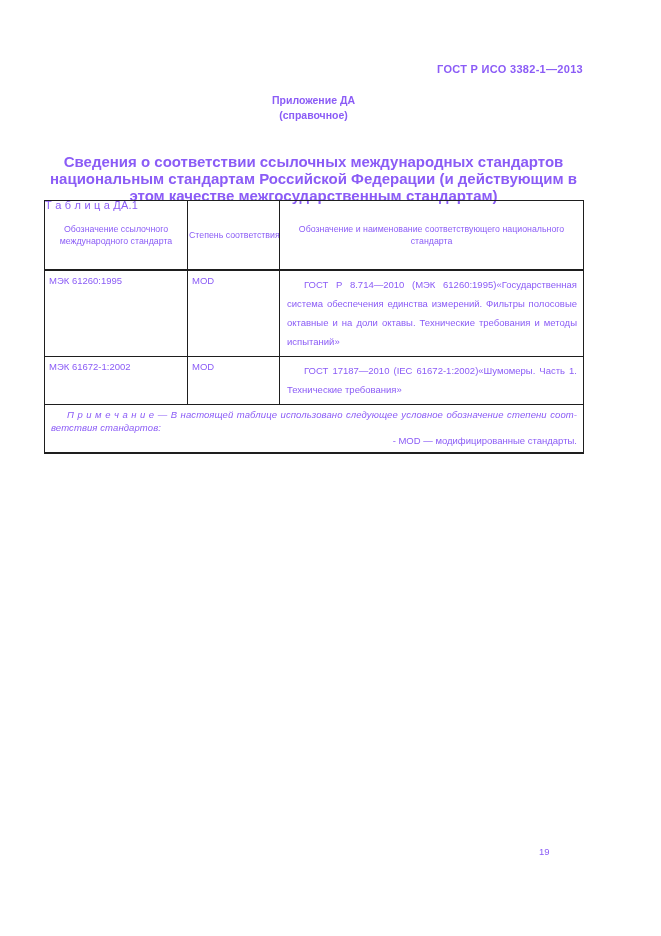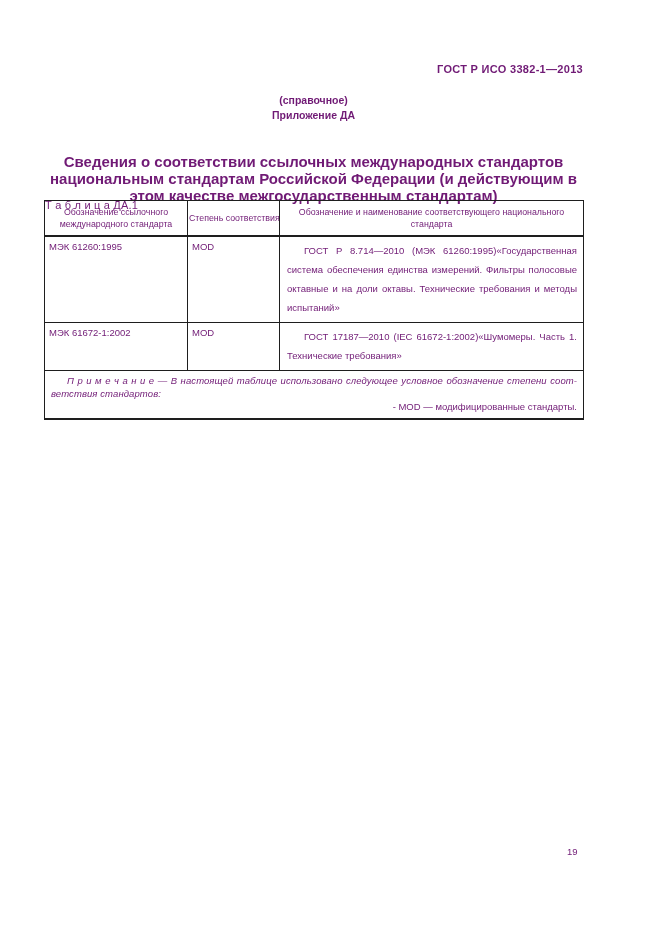--- a/index.html
+++ b/index.html
@@ -1,21 +1,21 @@
 <!DOCTYPE html>
 <html><head>
 <meta charset="utf-8">
 <style>
   html, body { margin: 0; padding: 0; background: #888; }
   .page {
     position: relative;
     width: 661px; height: 936px;
     margin: 0 auto;
     background: #ffffff;
-    color: #701a75;
+    color: #8b5cf6;
     font-family: "Liberation Sans", sans-serif;
     overflow: hidden;
   }
   .doc-header {
     position: absolute; top: 63px; right: 78px;
     font-size: 11px; font-weight: bold; letter-spacing: 0.3px;
     white-space: nowrap;
   }
   .appendix {
     position: absolute; top: 93px; left: 44px; width: 539px;
@@ -41,51 +41,51 @@
     border: 1px solid #1e1e1e;
     vertical-align: top;
   }
   table.std thead th {
     font-weight: normal; font-size: 8.8px; line-height: 12px;
     text-align: center; vertical-align: middle;
     height: 30px; padding: 2px 5px;
     border-bottom: 2.5px solid #1e1e1e;
     overflow: hidden;
   }
-  table.std thead th.nowrap { white-space: nowrap; padding: 2px 1px; }
+  table.std thead th.nowrap { white-space: nowrap; padding: 19px 1px; }
   td.cell-center { padding: 4px 4px; }
   td.cell-just {
     text-align: justify; text-indent: 17px;
     line-height: 19px; padding: 4px 6px 5px 7px;
     hyphens: manual;
   }
   tr.row-1 td { height: 49px; }
   tr.row-2 td { height: 25px; margin-top: 33px; }
   tr.note-row td {
     border-bottom: 2px solid #1e1e1e;
     padding: 3px 6px 5px 6px; height: 31px;
   }
   .note p { margin: 0; line-height: 13px; font-size: 9.5px; text-align: right; }
   .note .note-intro { text-align: justify; text-indent: 16px; letter-spacing: 0.1px; font-style: italic; }
   .note .note-item { text-indent: 10px; }
   .page-number {
-    position: absolute; top: 846px; left: 567px;
+    position: absolute; top: 846px; left: 539px;
     font-size: 9.5px;
   }
 </style>
 </head>
 <body>
 
 <div class="page">
 
   <div class="doc-header">ГОСТ  Р ИСО 3382-1—2013</div>
 
   <div class="appendix">
+    <div>Приложение ДА</div>
     <div>(справочное)</div>
-    <div>Приложение ДА</div>
   </div>
 
   <div class="main-heading">Сведения о соответствии ссылочных международных стандартов национальным стандартам Российской Федерации (и действующим в этом качестве межгосударственным стандартам)</div>
 
   <div class="table-label">Т а б л и ц а  ДА.1</div>
 
   <table class="std">
     <colgroup>
       <col style="width:143px">
       <col style="width:92px">

